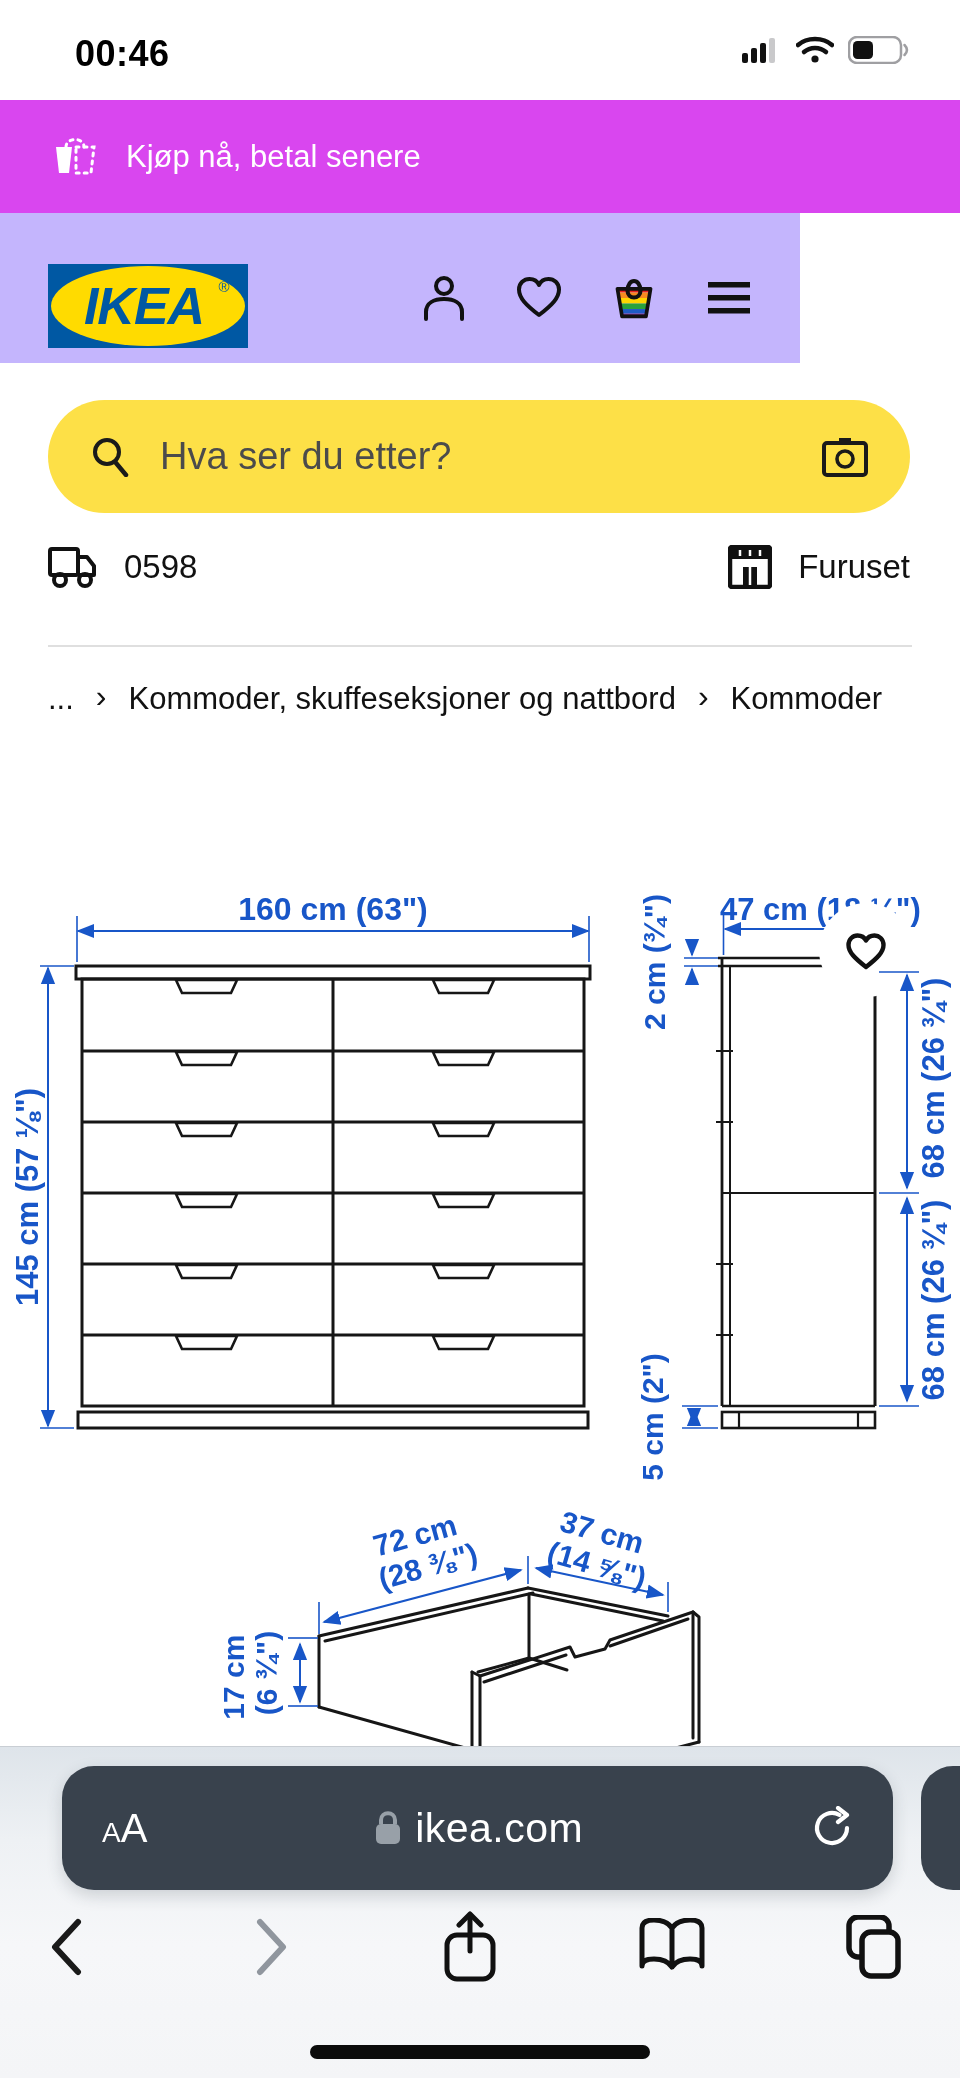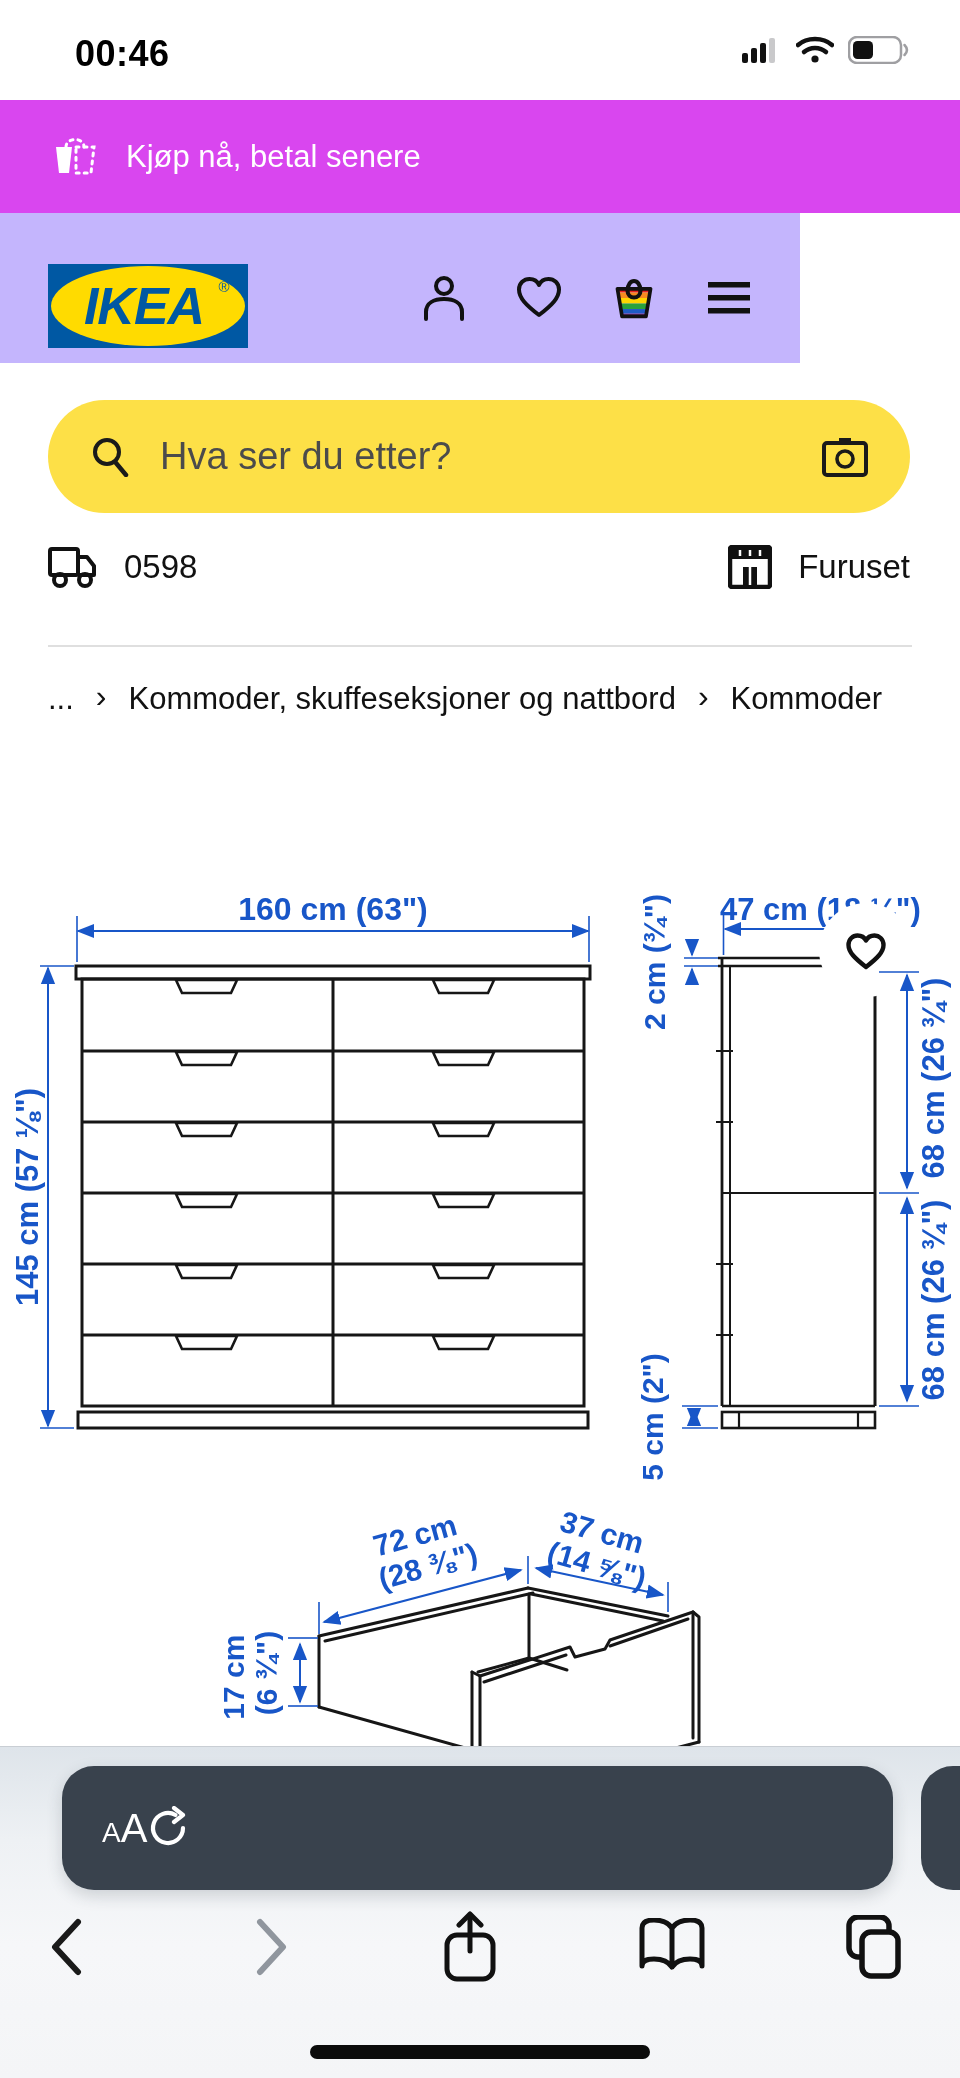--- a/index.html
+++ b/index.html
@@ -338,20 +338,27 @@
       <tspan x="0" dy="33">(6 ¾")</tspan>
     </text>
   </svg>
 
   <div class="chrome">
     <div class="url-pill">
       <div class="url-aa">
         <span class="a1">A</span>
           <span class="a2">A</span>
       </div>
+      <div class="url-center">
+        <svg width="26" height="34" viewBox="0 0 26 34">
+          <rect x="1" y="13" width="24" height="20" rx="5" fill="#98a0a8"></rect>
+          <path d="M6 13 L6 9 C6 0 20 0 20 9 L20 13" fill="none" stroke="#98a0a8" stroke-width="4"></path>
+        </svg>
+        <span class="url-text">ikea.com</span>
+      </div>
       <svg class="url-refresh" width="44" height="44" viewBox="0 0 44 44">
         <path d="M36 22 A15 15 0 1 1 28.5 9" fill="none" stroke="#fff" stroke-width="4.2" stroke-linecap="round"></path>
         <path d="M27 2 L36 9 L27 16" fill="none" stroke="#fff" stroke-width="4.2" stroke-linecap="round" stroke-linejoin="round"></path>
       </svg>
     </div>
     <div class="side-pill"></div>
 
     <div class="toolbar">
       <div class="tbtn" style="left:21px;">
         <svg width="34" height="58" viewBox="0 0 34 58">

